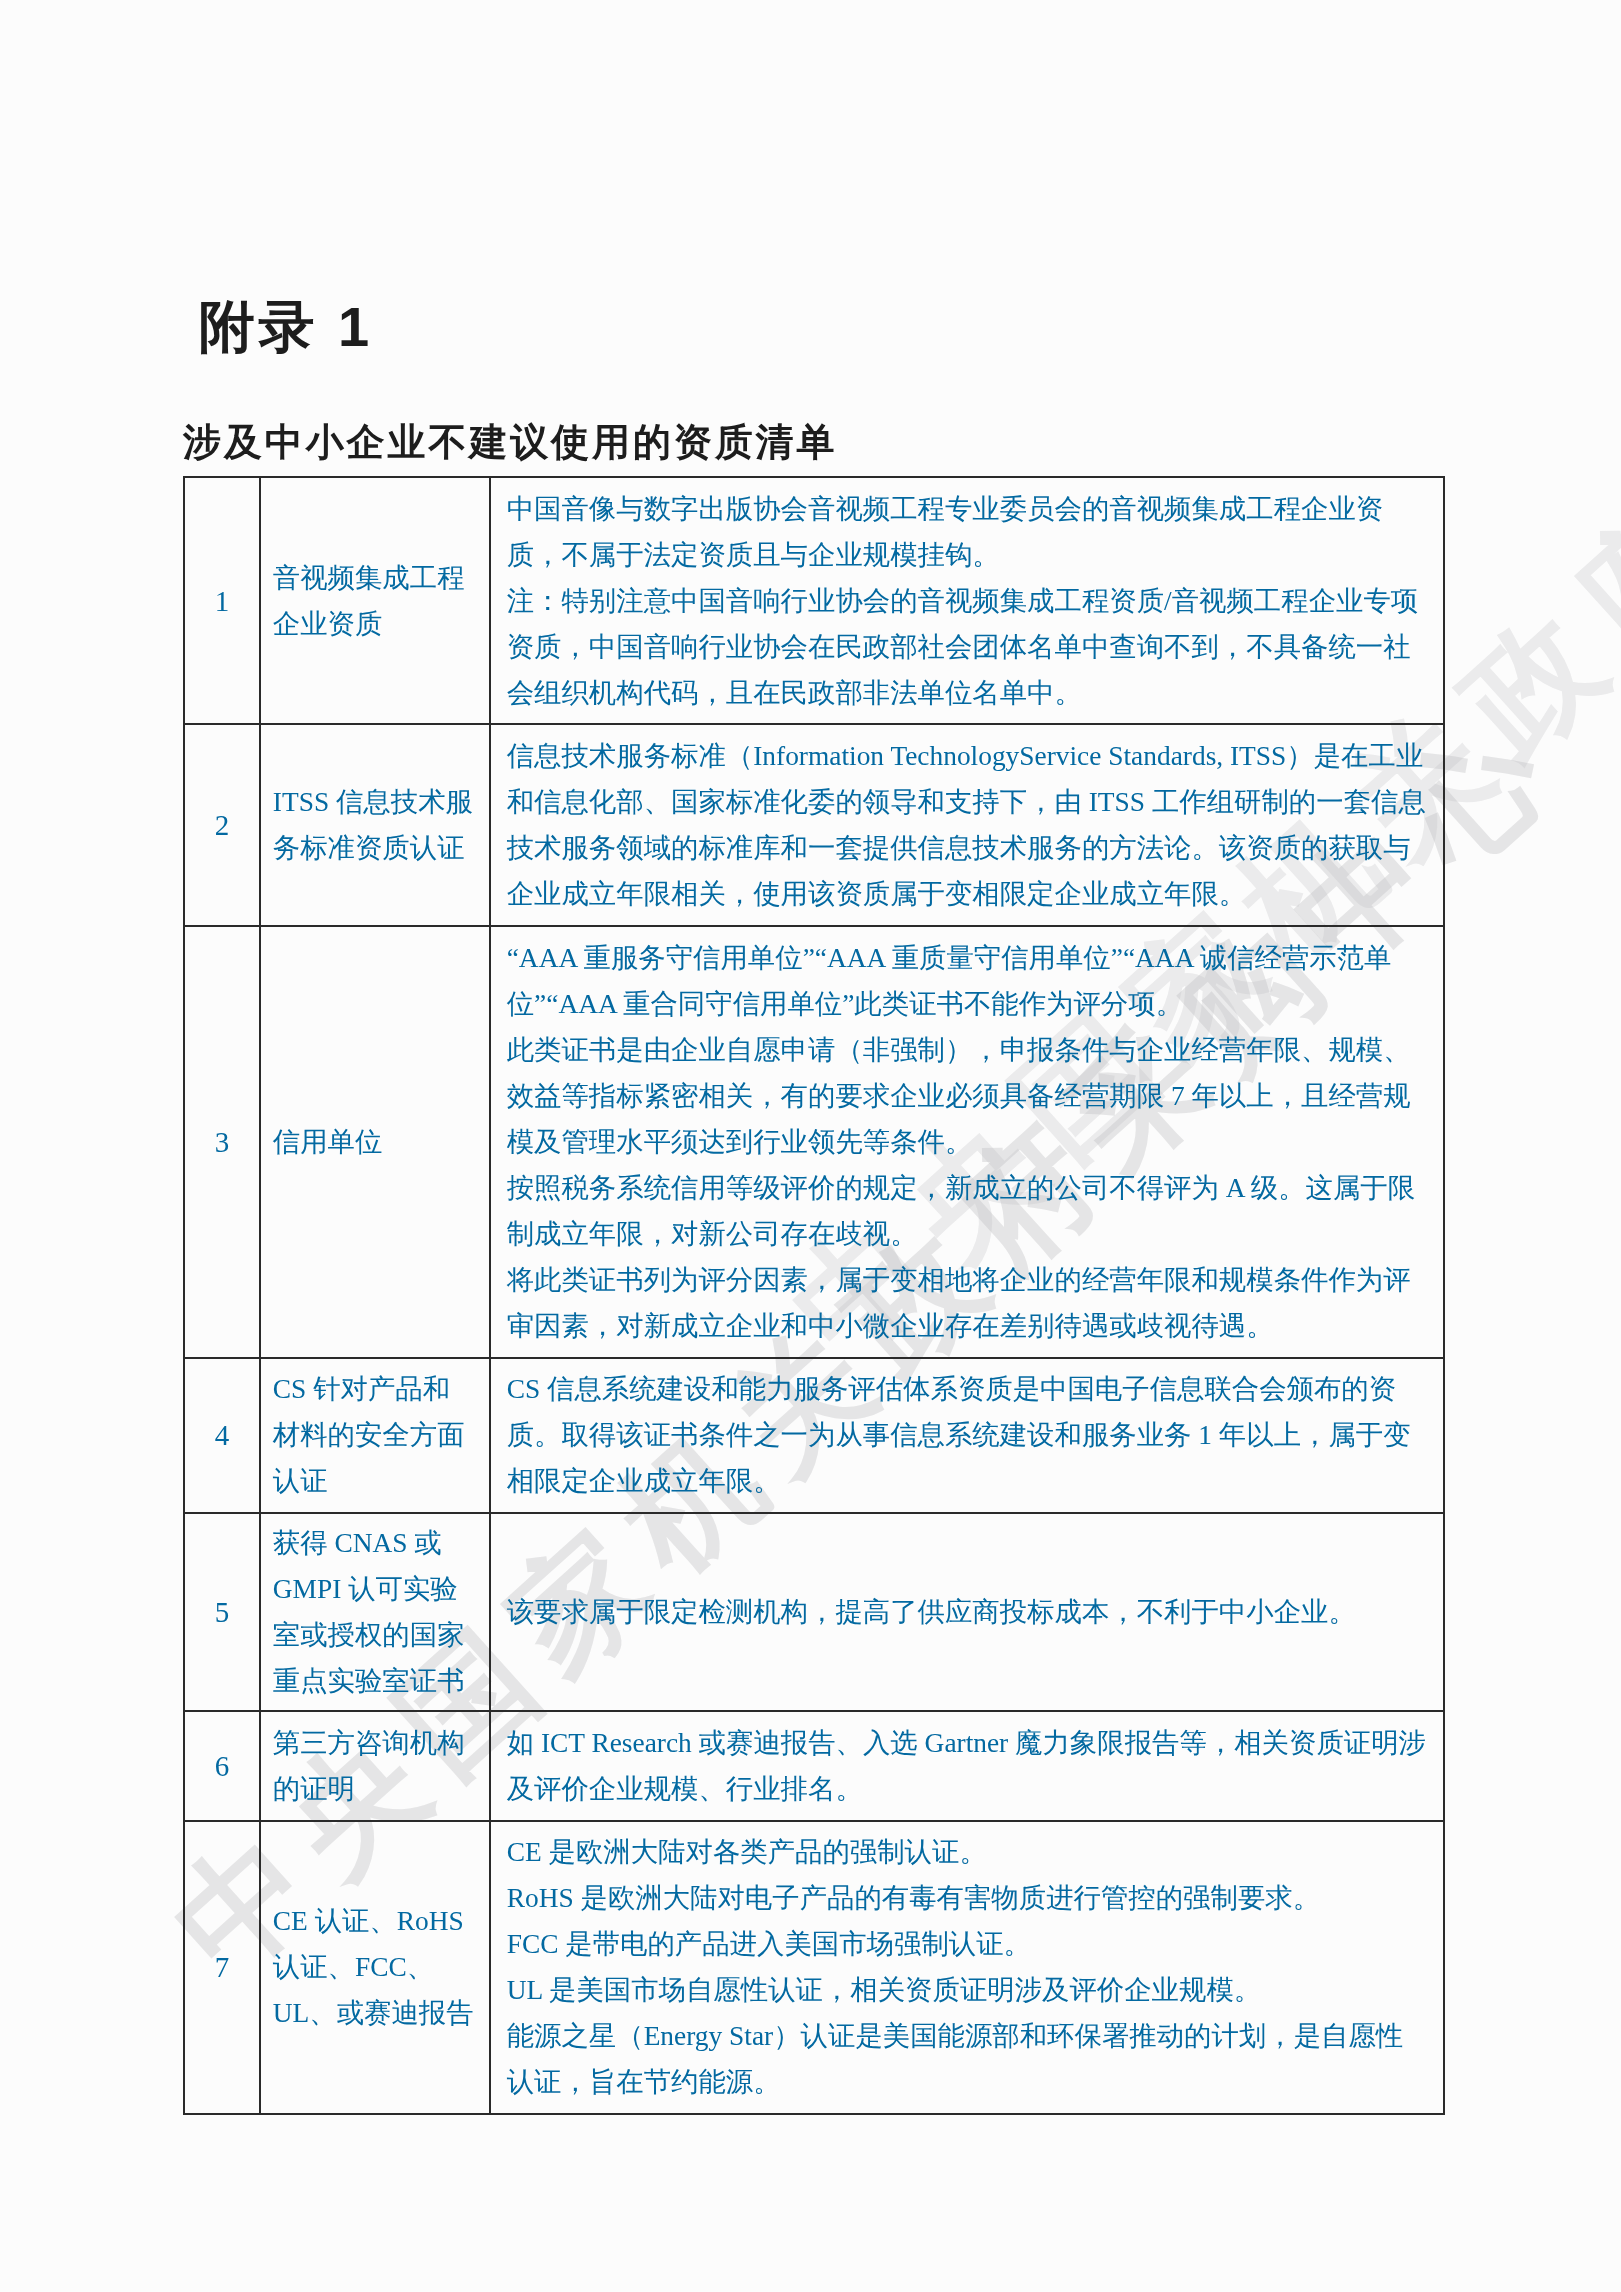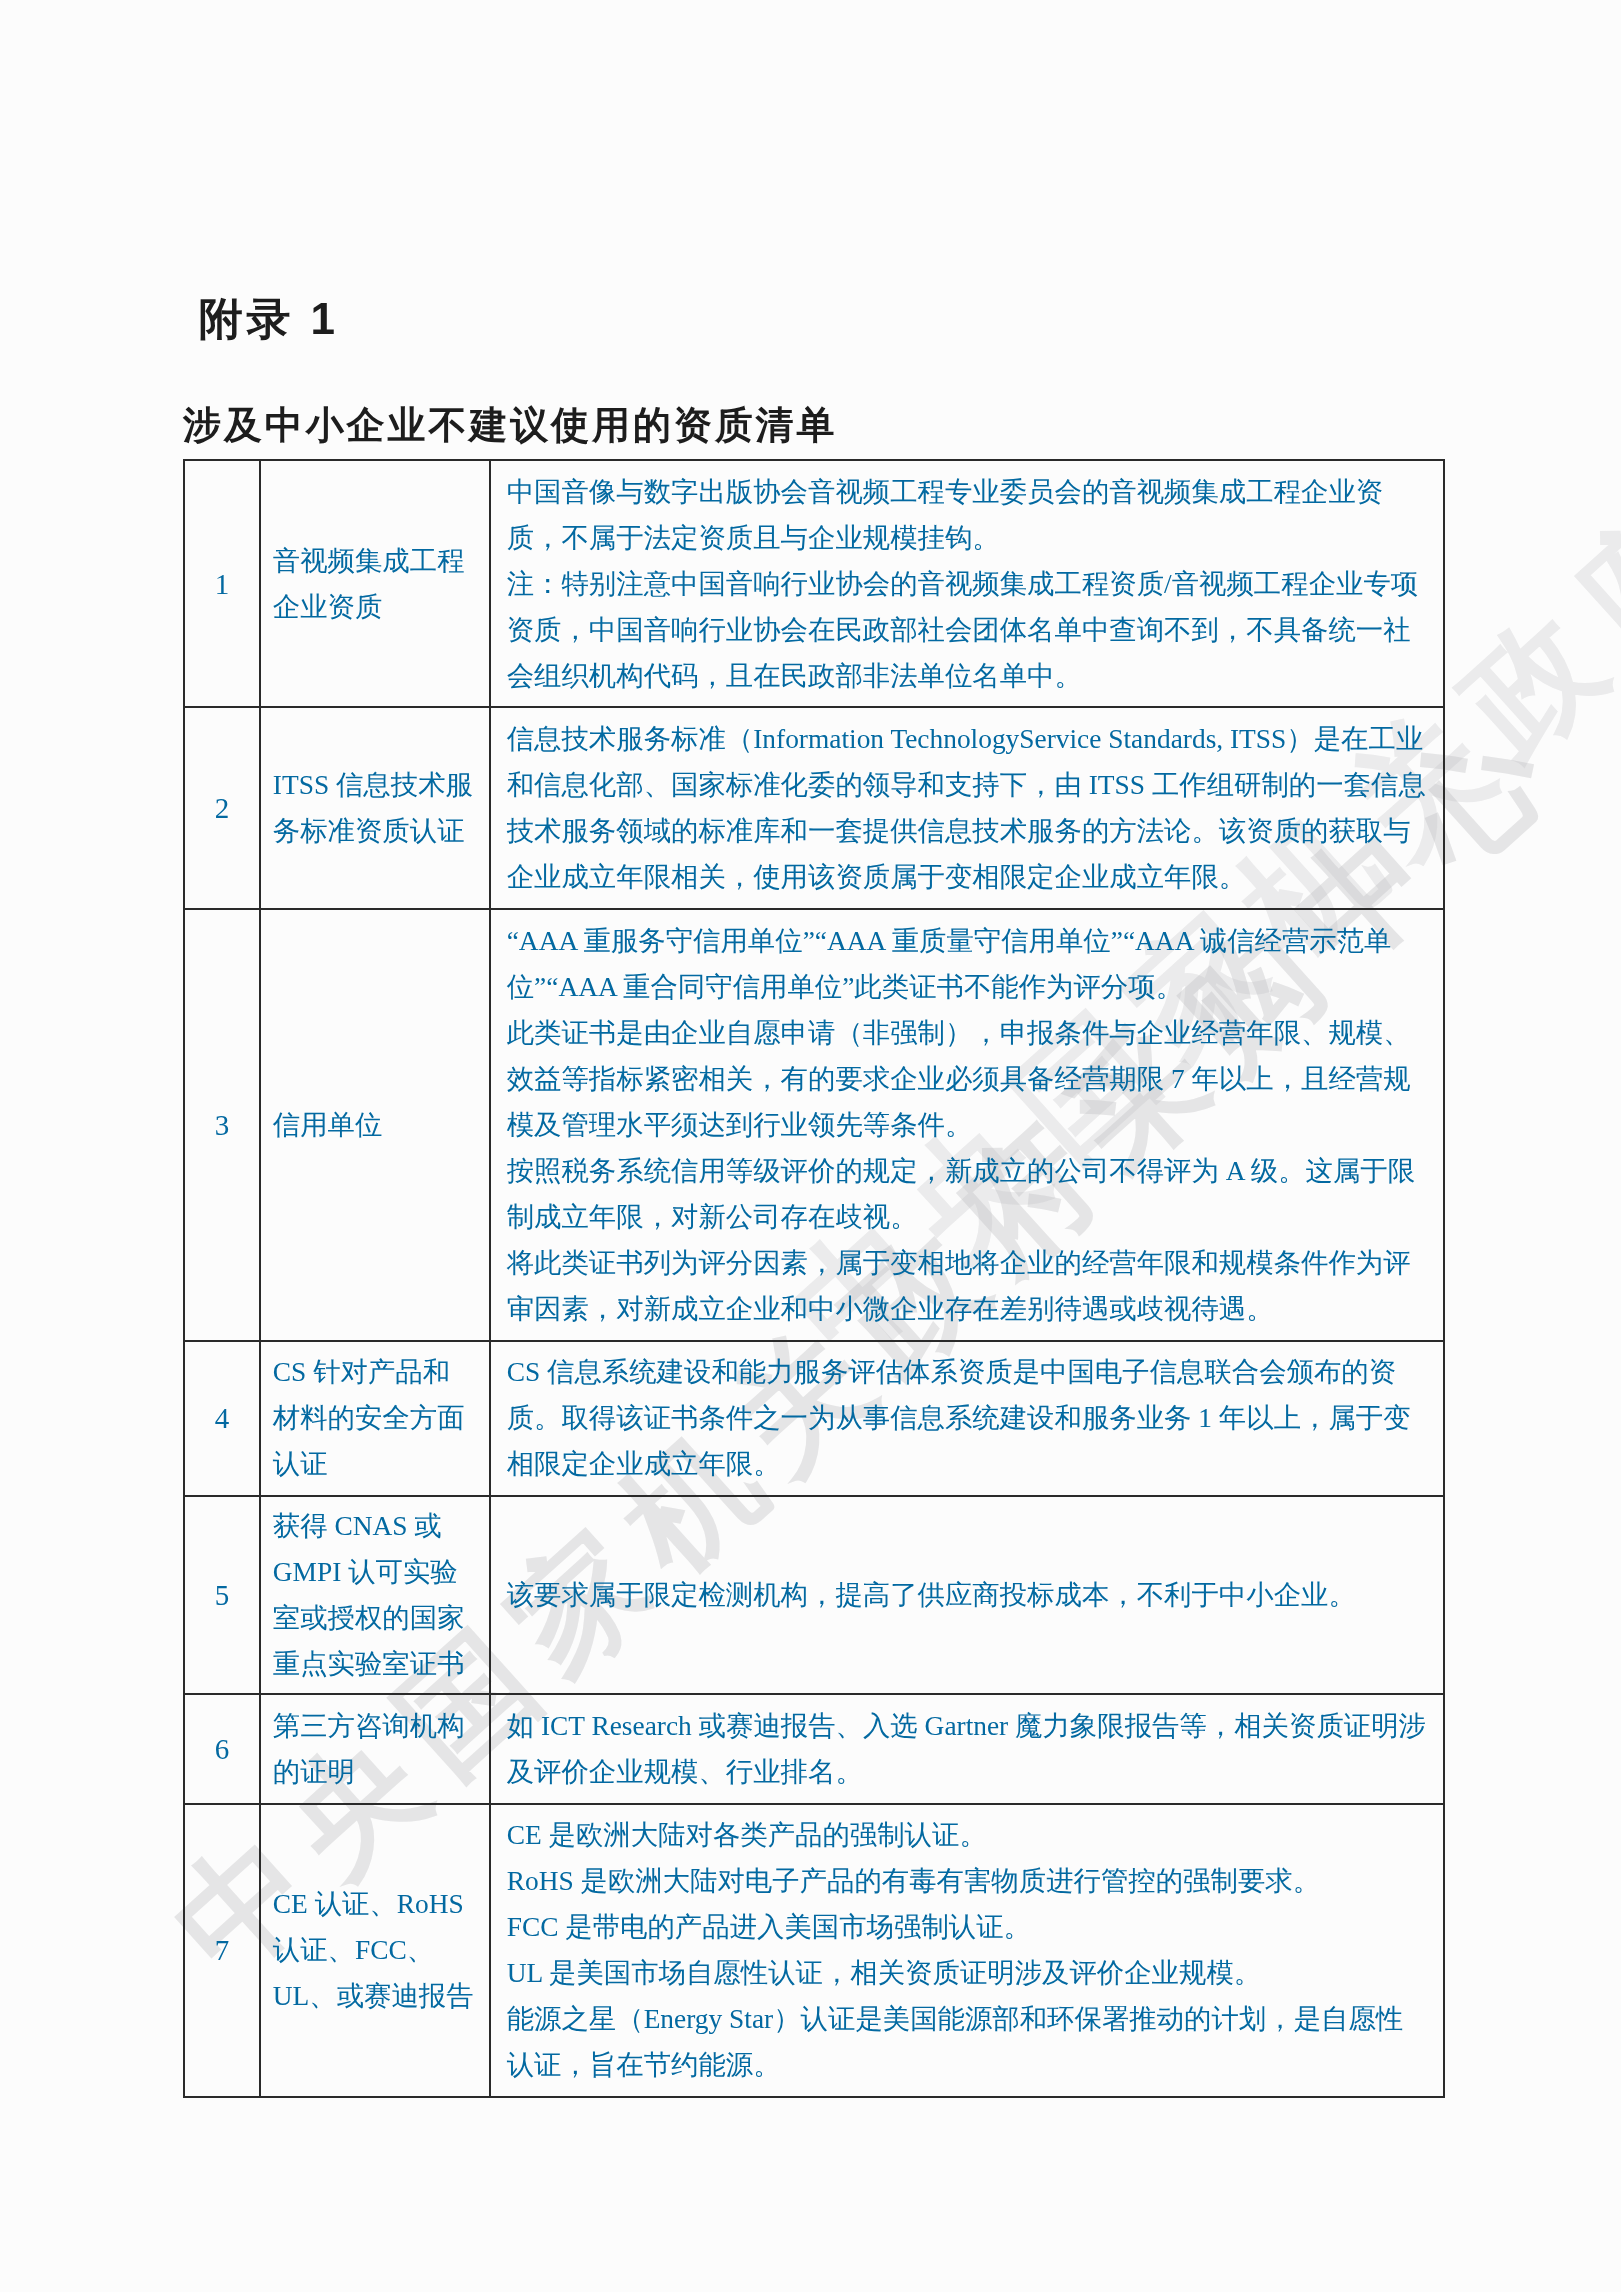--- a/index.html
+++ b/index.html
@@ -33,21 +33,21 @@
   .wm-upper { left: 814px; top: 1245px; transform: rotate(-42deg); color: rgba(190,190,193,0.28); }
   .page-content {
     position: absolute;
     left: 183px;
     top: 290px;
     width: 1260px;
     z-index: 1;
   }
   .appendix-label {
     font-family: "Liberation Sans", sans-serif;
-    font-size: 44px;
+    font-size: 56px;
     font-weight: bold;
     color: #1d1d1d;
     margin: 0 0 0 15.7px;
     letter-spacing: 3.9px;
   }
   .table-title {
     font-family: "Liberation Sans", sans-serif;
     font-size: 38px;
     font-weight: bold;
     color: #1d1d1d;

